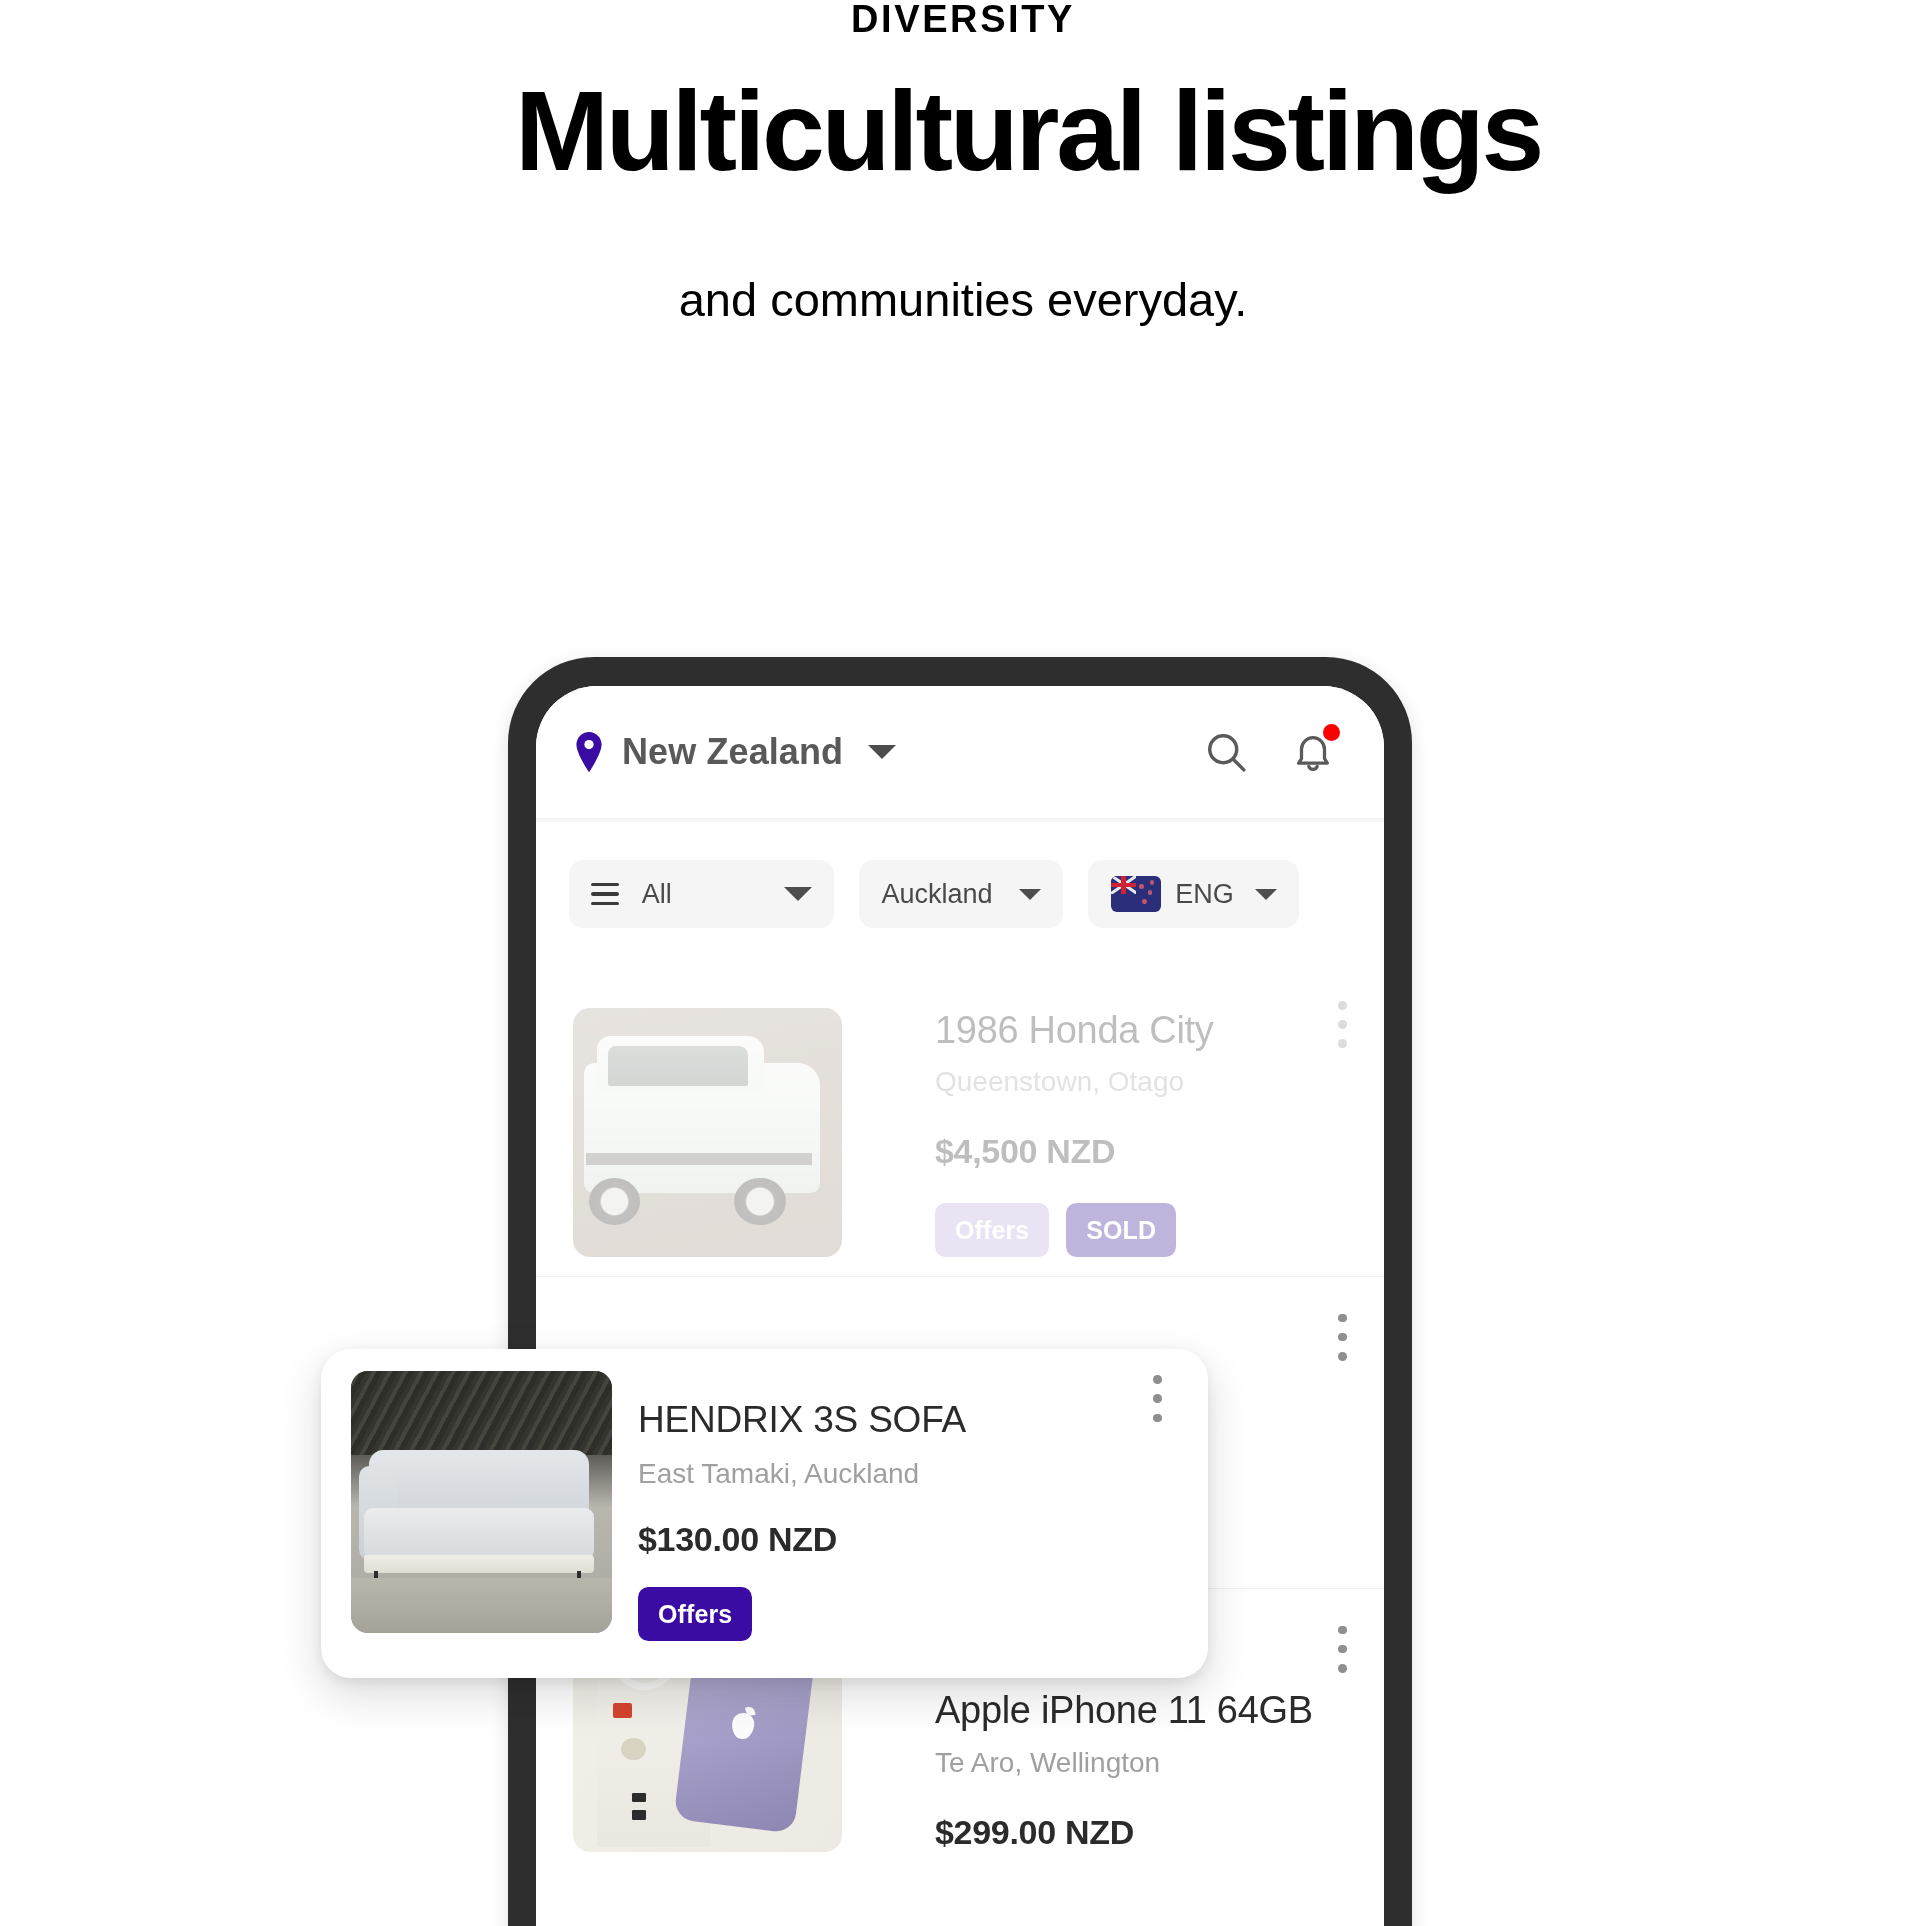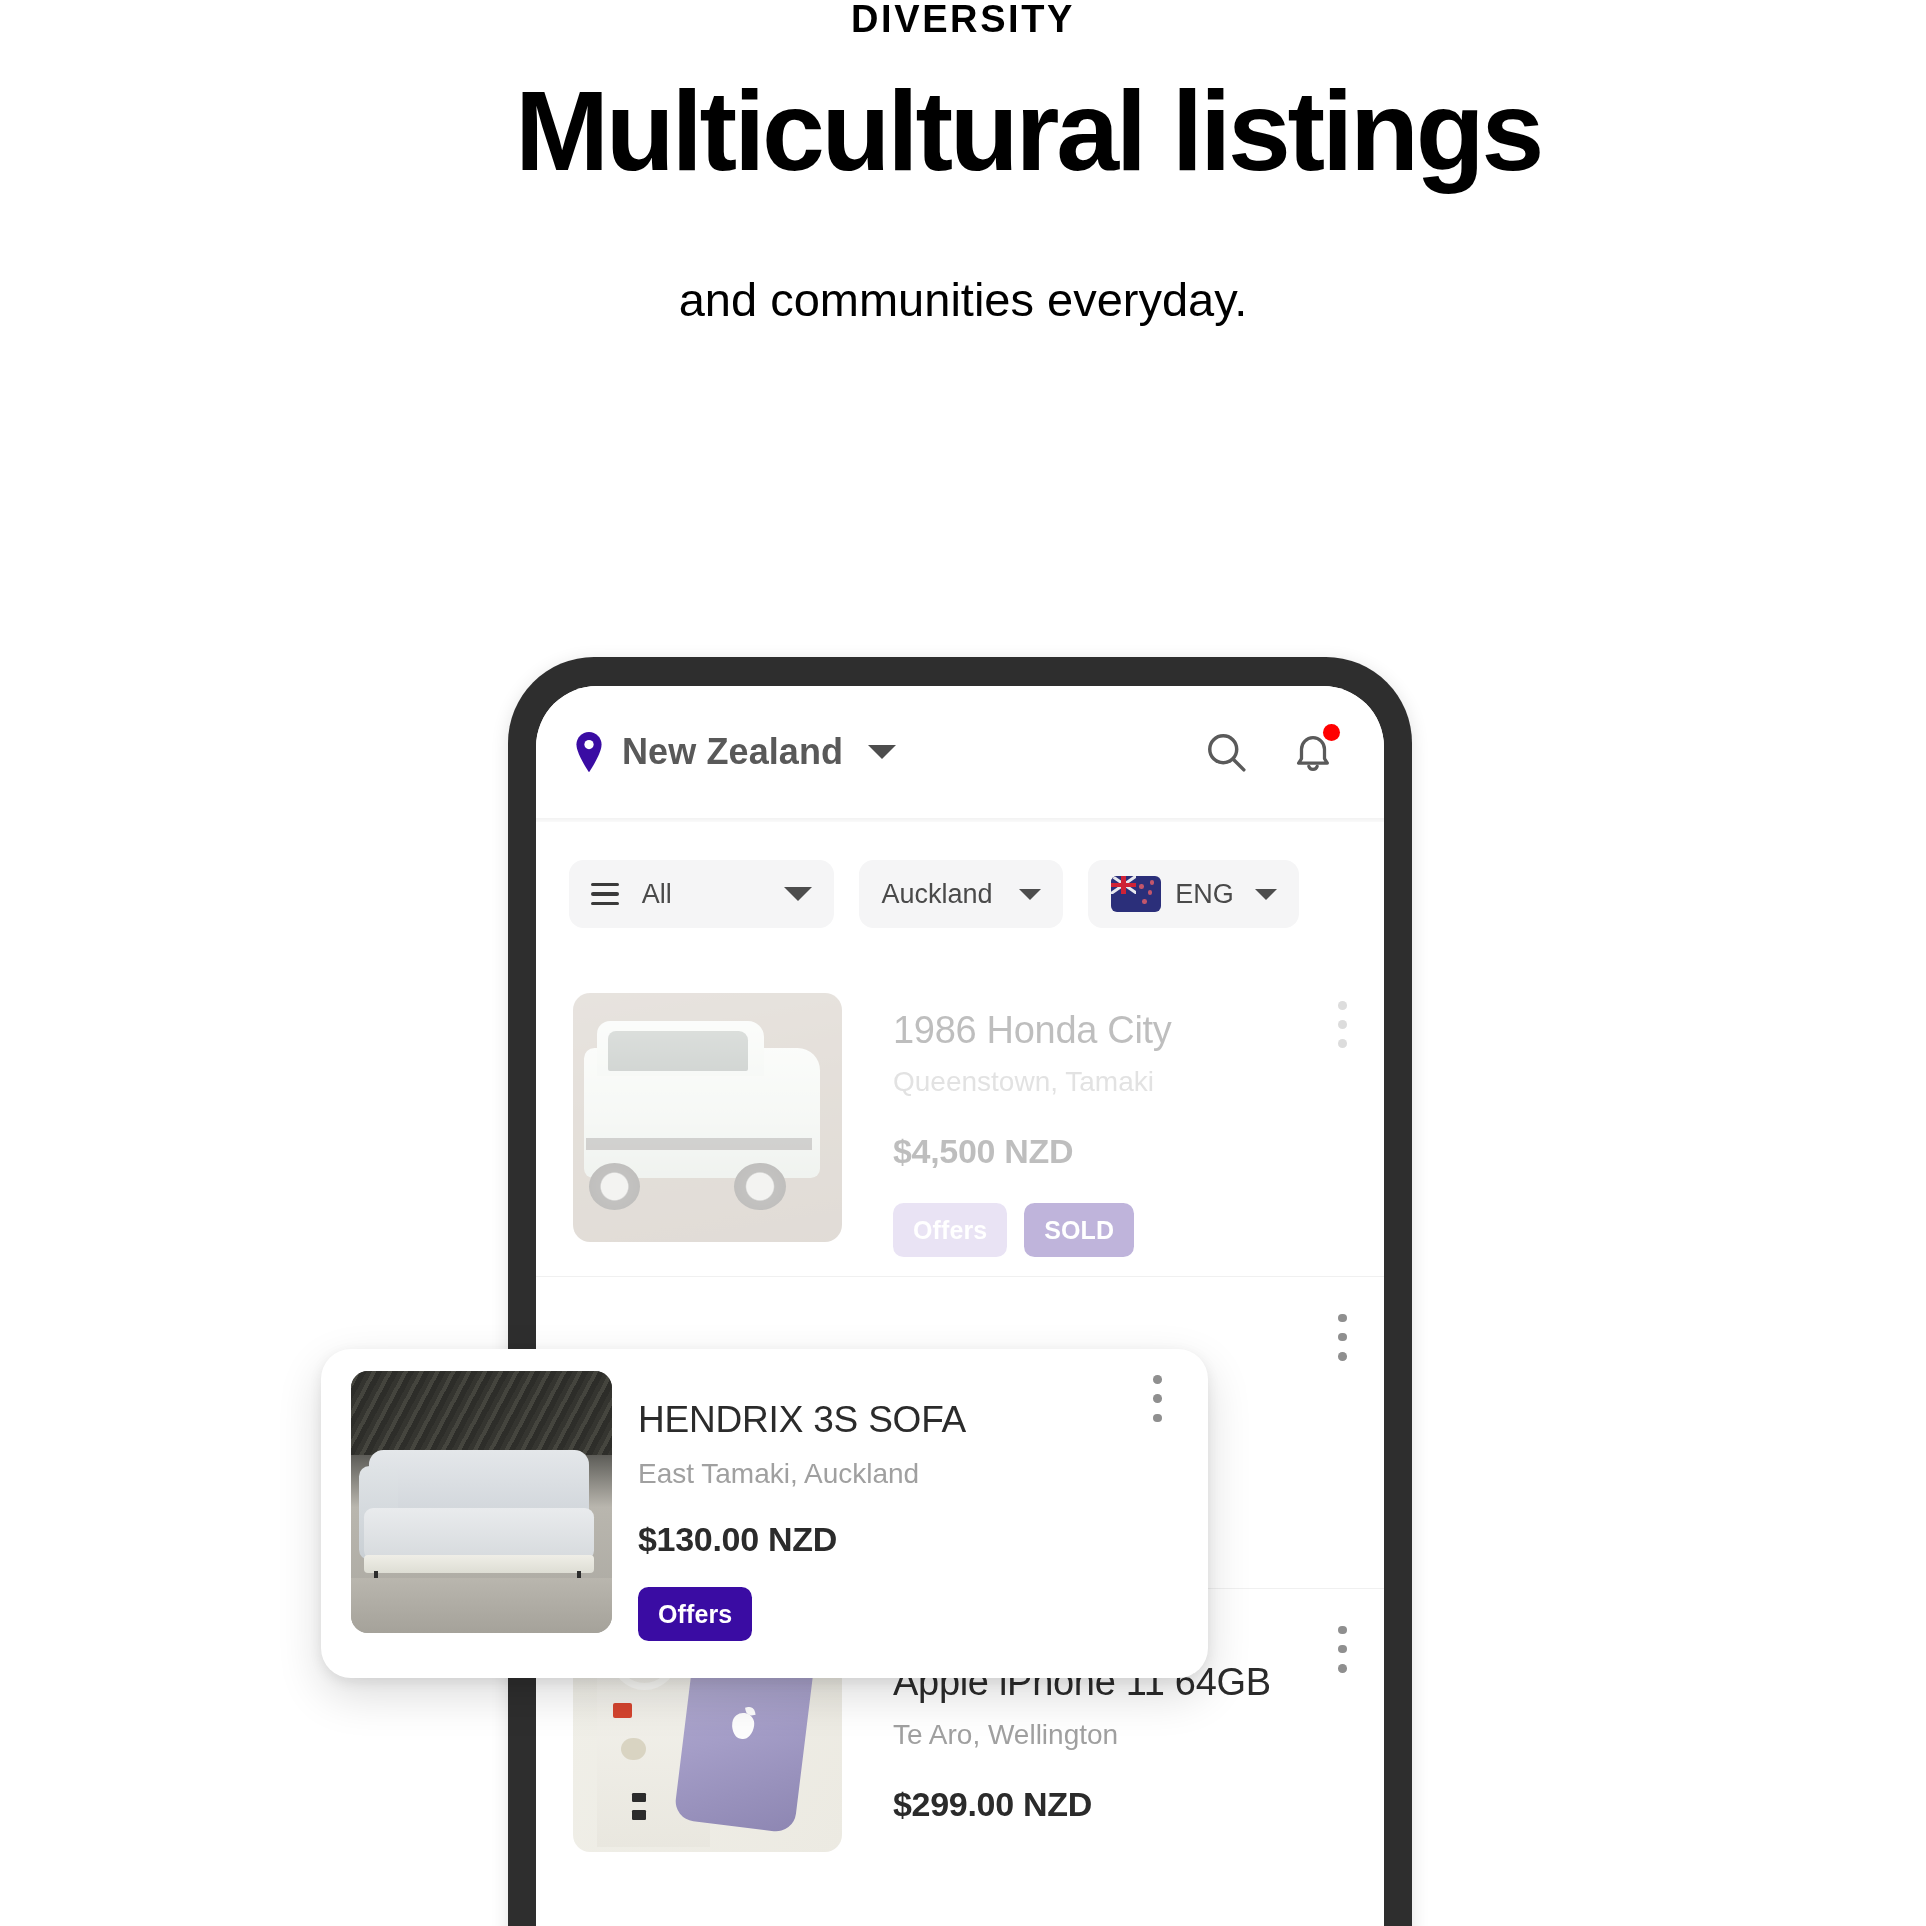--- a/index.html
+++ b/index.html
@@ -255,23 +255,24 @@
   .s1 { right: 17px; top: 8px; }
   .s2 { right: 8.6px; top: 14px; }
   .s3 { right: 6.6px; top: 4px; }
   .s4 { right: 14px; top: 23px; }
 
   
   .list { background: #ffffff; }
 
   .row {
     display: flex;
-    align-items: center;
+    align-items: flex-end;
     padding: 14.5px 37px 18.4px 37px;
     position: relative;
+    gap: 42px;
   }
   .row + .row { border-top: 1.3px solid #f0f0f0; }
 
   .thumb {
     width: 269px;
     height: 249px;
     border-radius: 17px;
     flex: 0 0 auto;
     overflow: hidden;
     position: relative;
@@ -608,21 +609,21 @@
               <div class="body"></div>
                 <div class="roof"></div>
                 <div class="win"></div>
               <div class="stripe"></div>
                 <div class="w1"></div>
                 <div class="w2"></div>
             </div>
           </div>
           <div class="row-body">
             <div class="row-title">1986 Honda City</div>
-            <div class="row-sub">Queenstown, Tamaki</div>
+            <div class="row-sub">Queenstown, Otago</div>
             <div class="row-price">$4,500 NZD</div>
             <div class="tags">
               <span class="tag tag-offers-muted">Offers</span>
               <span class="tag tag-sold">SOLD</span>
             </div>
           </div>
           <div class="kebab">
               <i></i>
               <i></i>
               <i></i>

